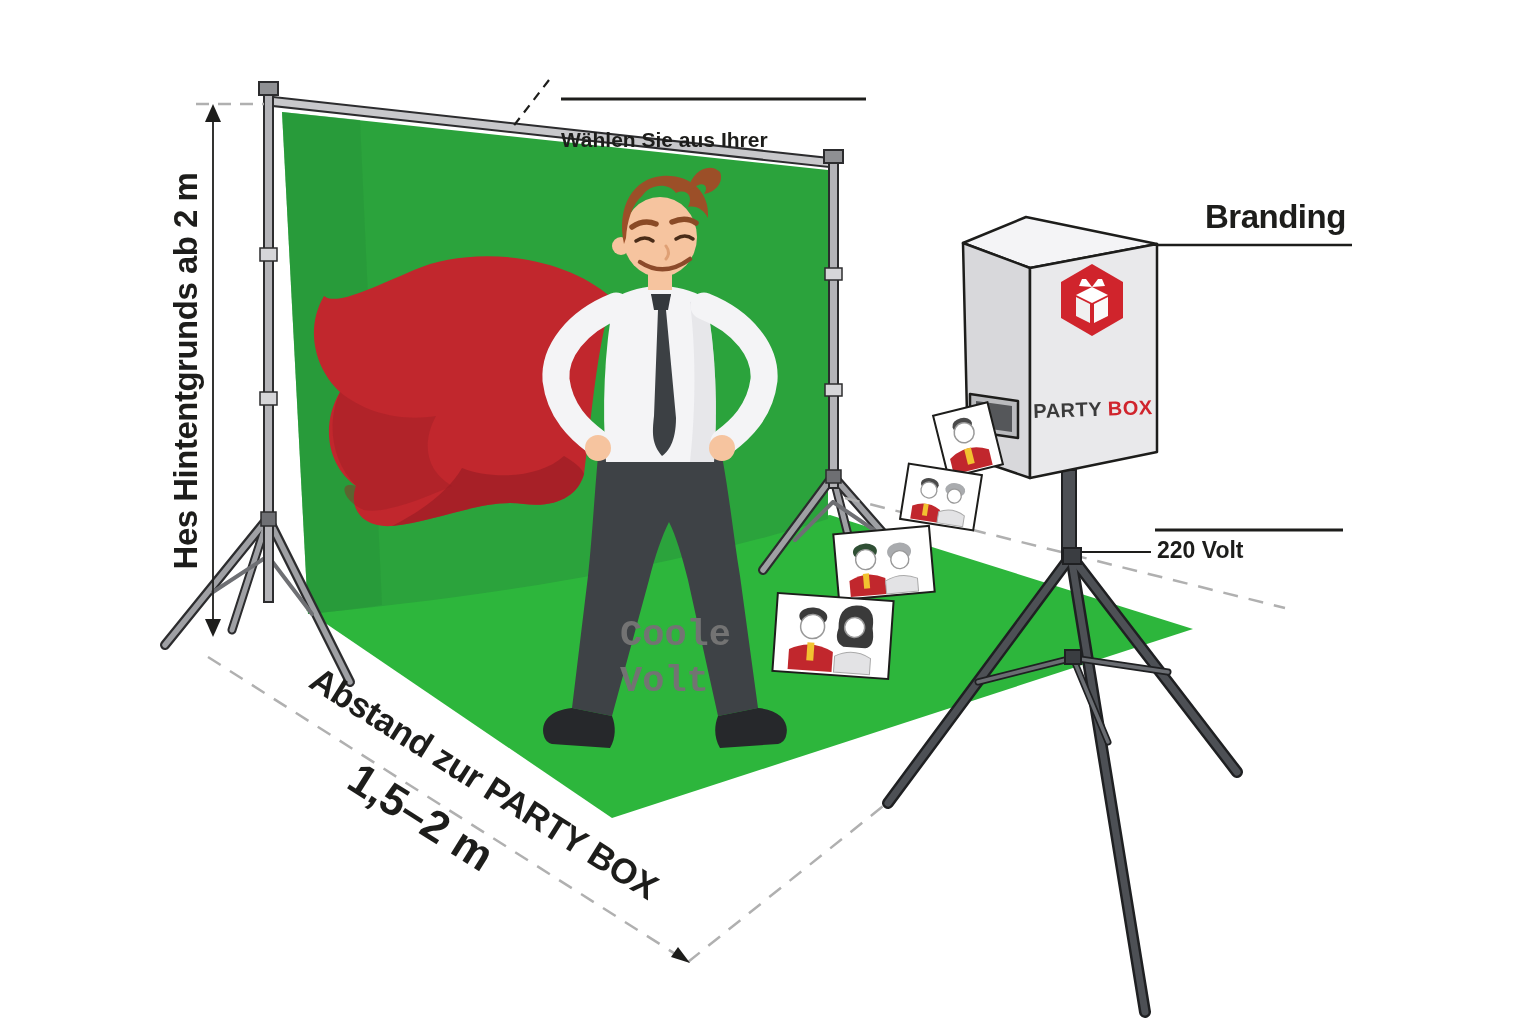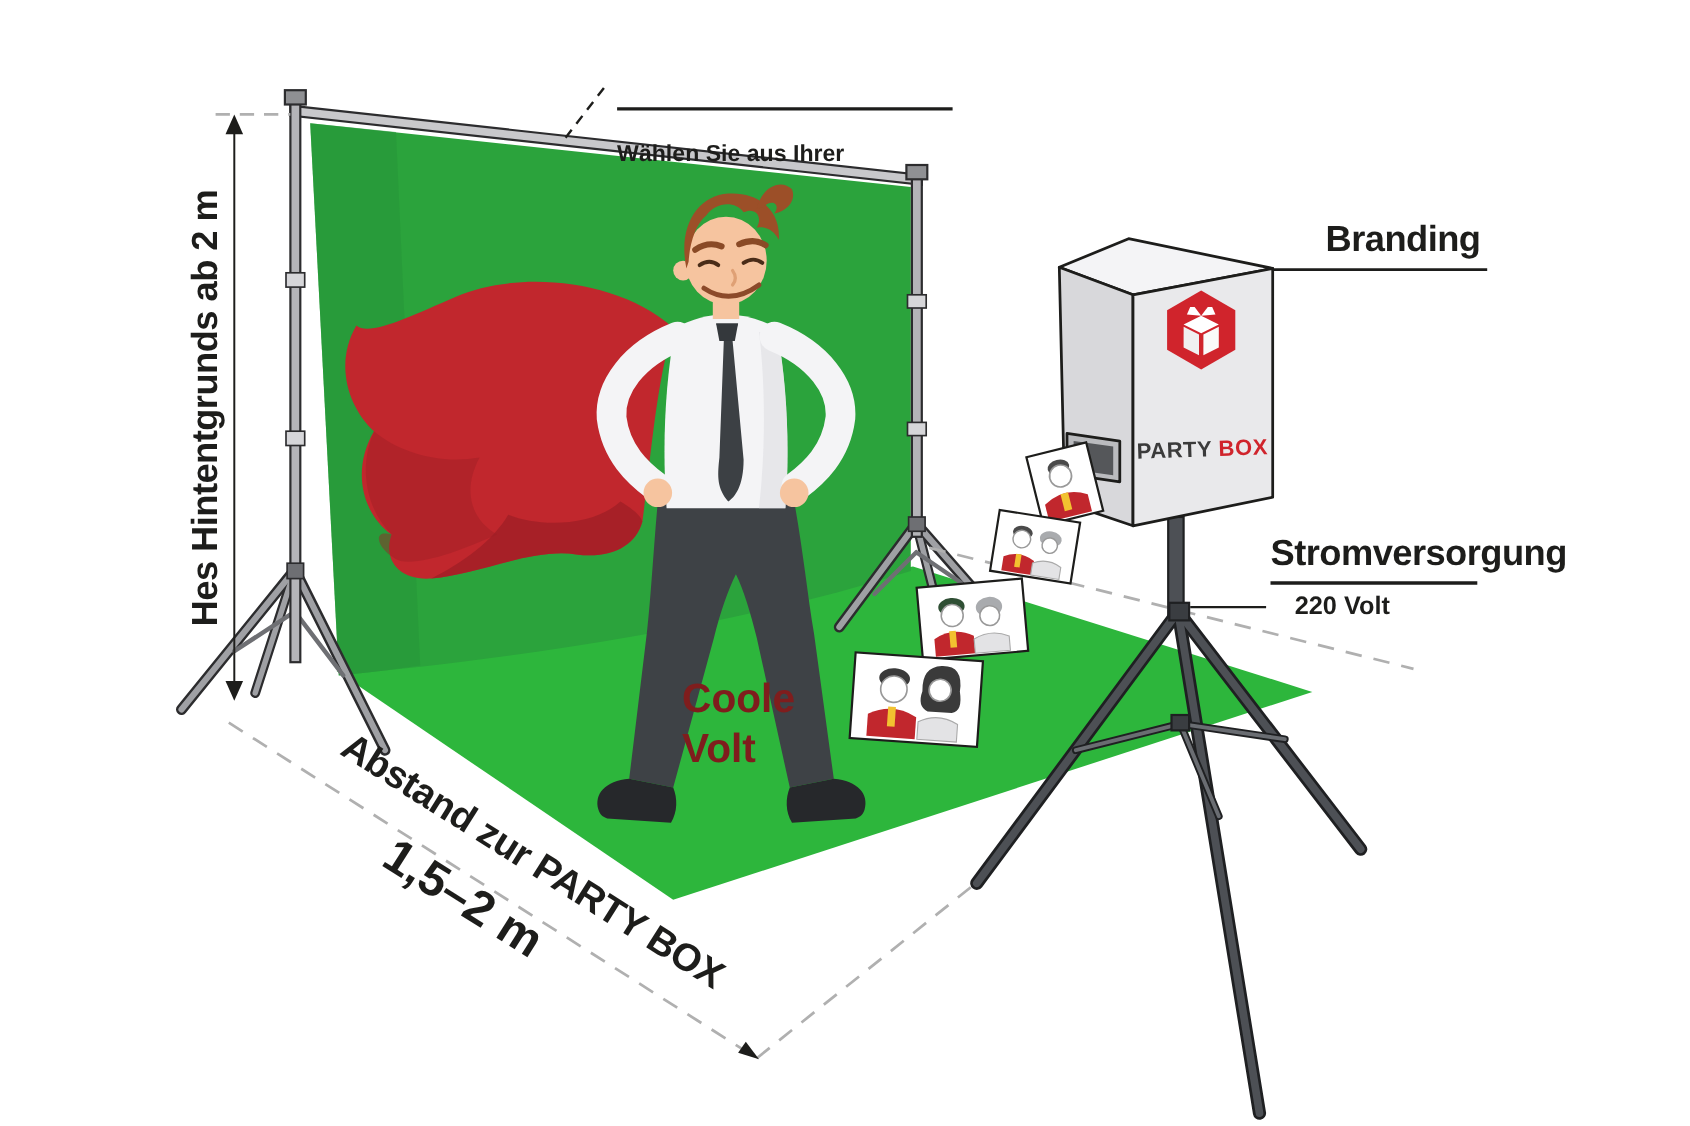--- a/index.html
+++ b/index.html
@@ -10,22 +10,22 @@
   .canvas svg{position:absolute;left:0;top:0;}
   .lbl{position:absolute;white-space:nowrap;color:var(--ink);}
   .lbl.small-bold{font-size:21px;font-weight:bold;}
   .lbl.rot{transform-origin:center;}
   #label-height-title{left:561px;top:54px;font-size:32px;font-weight:600;letter-spacing:-0.5px;}
   #label-height-sub{left:561px;top:104px;margin-top:24px;}
   #label-side-measure{left:186px;top:371px;font-size:33px;font-weight:600;letter-spacing:-0.5px;
     transform:translate(-50%,-50%) rotate(-90deg);}
   #label-branding{left:1205px;top:198px;font-size:33px;font-weight:600;letter-spacing:-0.5px;}
   #label-strom{left:1155px;top:484px;font-size:33px;font-weight:600;letter-spacing:-0.5px;}
-  #label-volt{left:1157px;top:537px;font-size:23px;font-weight:bold;margin-left:20px;}
-  #label-fotos{left:620px;top:612px;font-size:37px;font-weight:bold;color:#7f1d1d;line-height:46px;}
+  #label-volt{left:1157px;top:537px;font-size:23px;font-weight:bold;}
+  #label-fotos{left:620px;top:612px;font-size:37px;font-weight:bold;color:#737373;line-height:46px;font-family:Liberation Mono, monospace;}
   #label-fotos span{display:block;}
   #label-abstand{left:484px;top:783px;font-size:35px;font-weight:600;letter-spacing:-0.5px;
     transform:translate(-50%,-50%) rotate(32.2deg);}
   #label-distval{left:421px;top:817px;font-size:44px;font-weight:600;
     transform:translate(-50%,-50%) rotate(32.2deg);}
   #label-partybox{left:1032px;top:398px;width:122px;text-align:center;
     font-size:20px;font-weight:bold;letter-spacing:.5px;transform:rotate(-2deg);}
   #label-partybox .p1{color:var(--brand-dark);}
   #label-partybox .p2{color:var(--brand-red);}
   
@@ -223,21 +223,20 @@
     <line x1="1082" y1="552" x2="1151" y2="552" stroke="var(--ink)" stroke-width="2"></line>
   </g>
 </svg>
 
 <div class="lbl small-bold" id="label-height-sub">Wählen Sie aus Ihrer</div>
 
 <div class="lbl rot" id="label-side-measure">Hes Hintentgrunds ab 2 m</div>
 
 <div class="lbl" id="label-branding">Branding</div>
 
-<div class="lbl" id="label-strom">Stromversorgung</div>
 <div class="lbl" id="label-volt">220 Volt</div>
 
 <div class="lbl" id="label-fotos">
   <span>Coole</span>
   <span>Volt</span>
 </div>
 
 <div class="lbl rot" id="label-abstand">Abstand zur PARTY BOX</div>
 <div class="lbl rot" id="label-distval">1,5–2 m</div>
 

